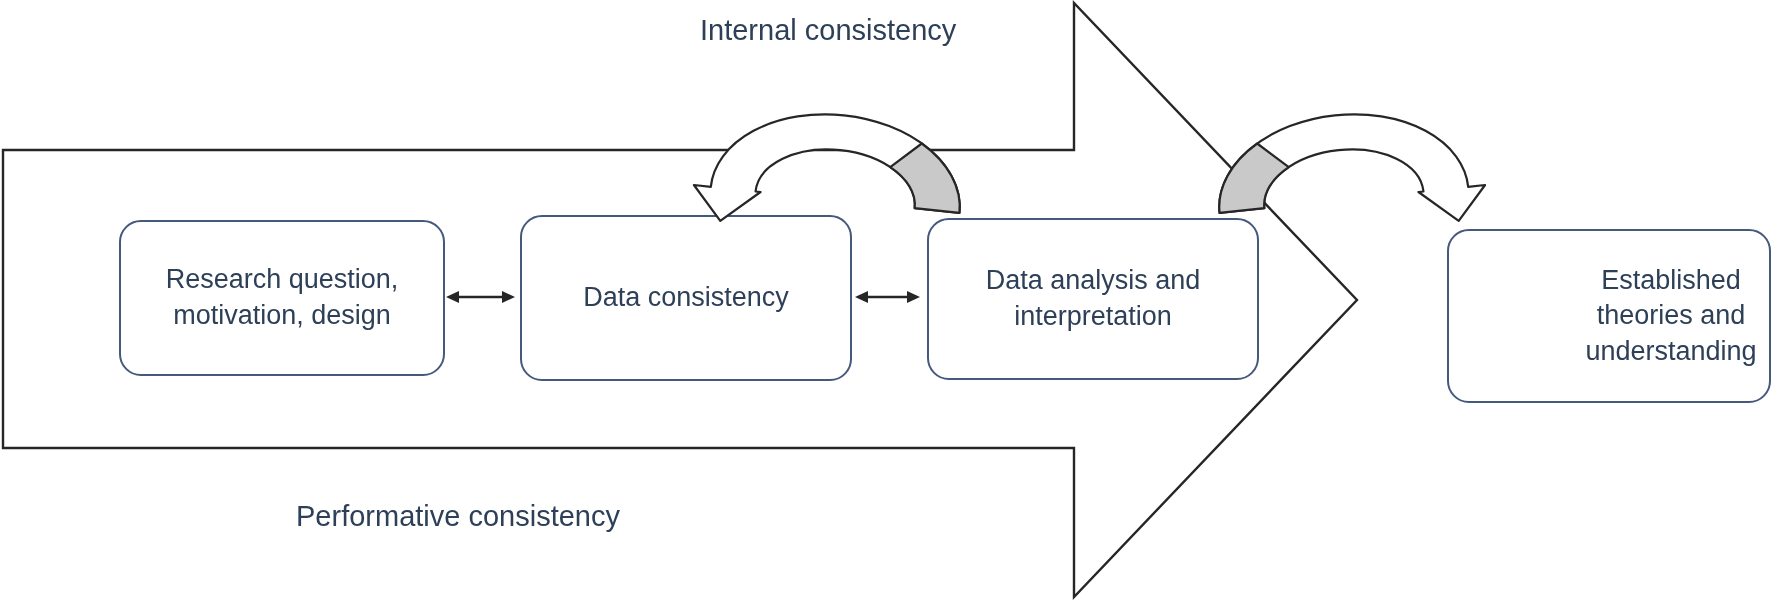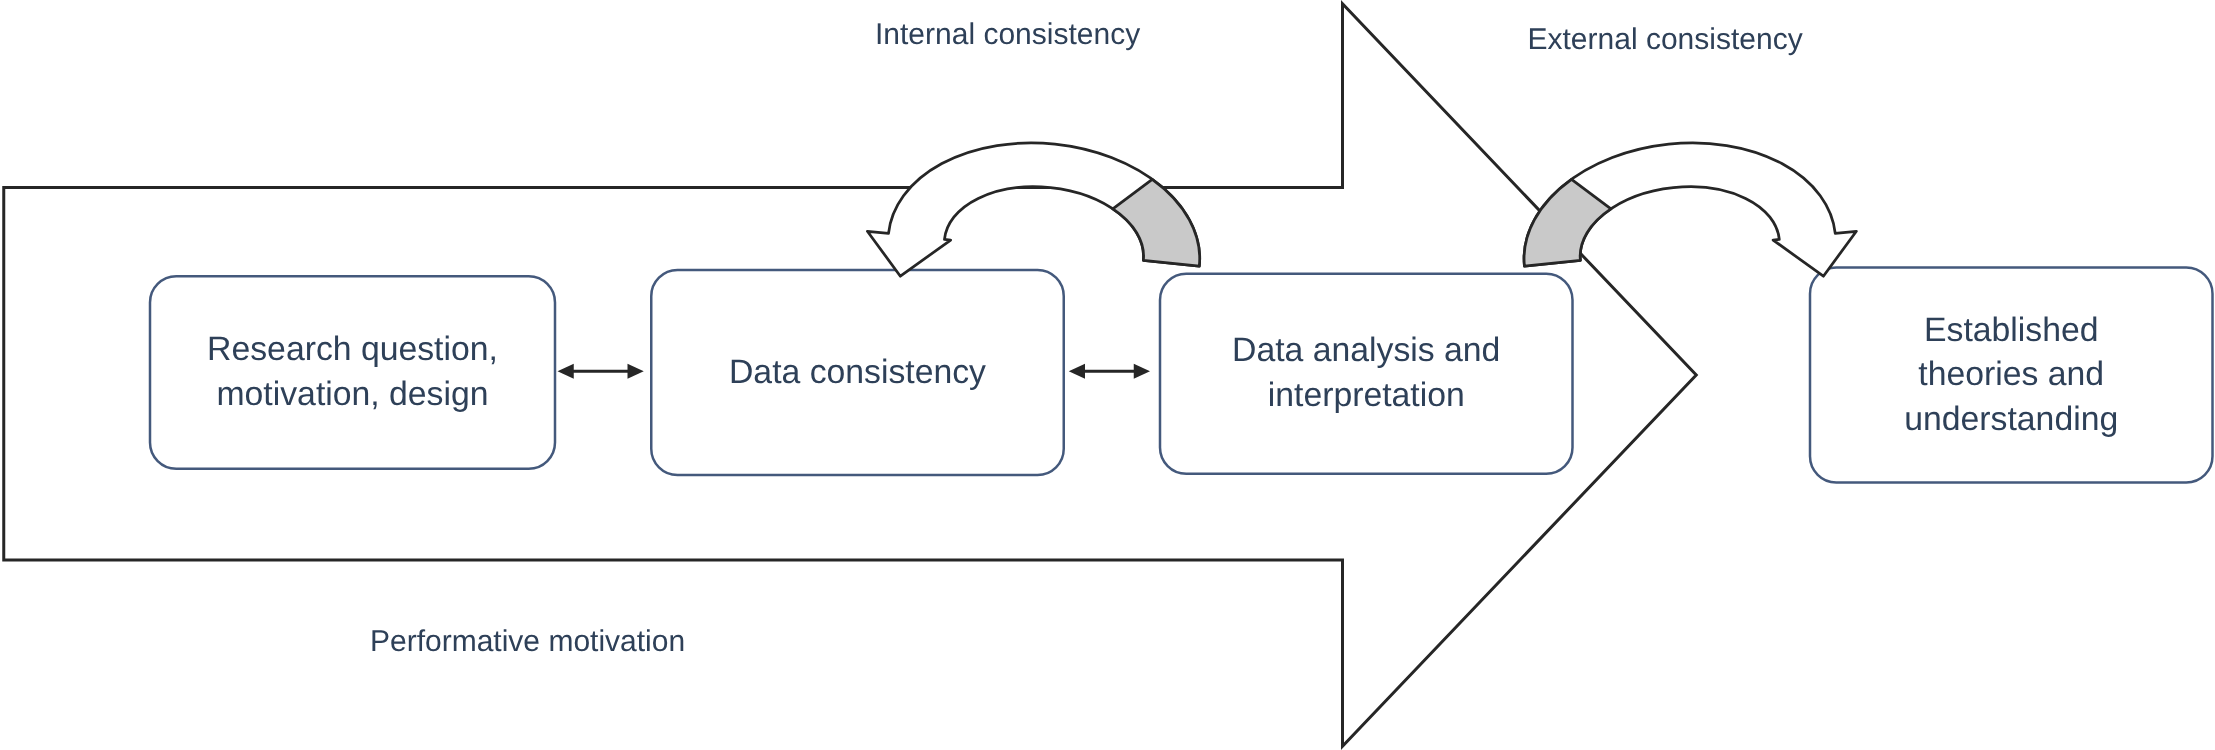--- a/index.html
+++ b/index.html
@@ -24,33 +24,33 @@
     position:absolute;z-index:3;
     border:2.2px solid var(--c-box-border);
     border-radius:22px;background:#ffffff;
     display:flex;align-items:center;justify-content:center;
     text-align:center;color:var(--c-text);
     font-size:27px;line-height:1.32;
   }
   .b1{left:119px;top:220px;width:322px;height:152px;text-align:center;}
   .b2{left:520px;top:215px;width:328px;height:162px;}
   .b3{left:927px;top:218px;width:328px;height:158px;}
-  .b4{left:1447px;top:213px;width:320px;height:170px;}
+  .b4{left:1447px;top:229px;width:320px;height:170px;justify-content:flex-end;}
   .b1 span{display:inline-block;max-width:280px;}
   .b2 span{display:inline-block;max-width:300px;}
   .b3 span{display:inline-block;max-width:250px;}
   .b4 span{display:inline-block;max-width:196px;}
 
   .arc{position:absolute;width:320px;height:145px;z-index:4;overflow:visible;}
   .arc1{left:678px;top:100px;transform:rotate(6deg);}
   .arc2{left:1181px;top:100px;transform:rotate(-6deg);}
   .band{fill:#ffffff;stroke:var(--c-outline);stroke-width:2.2;stroke-linejoin:round;}
   .wedge{fill:var(--c-arc-gray);stroke:var(--c-outline);stroke-width:2.2;stroke-linejoin:round;}
 
-  .lbl{position:absolute;z-index:5;color:var(--c-text);font-size:24px;white-space:nowrap;}
+  .lbl{position:absolute;z-index:5;color:var(--c-text);font-size:29px;white-space:nowrap;}
   .lbl-internal{left:700px;top:14px;}
   .lbl-external{left:1222px;top:18px;}
   .lbl-perform{left:296px;top:500px;}
 </style>
 </head>
 <body>
 
 <div class="canvas">
 
   <svg class="base" width="1772" height="600" viewBox="0 0 1772 600">
@@ -84,16 +84,15 @@
     <path class="band" d="M 285 100 A 125 85 0 0 0 35 100 L 18 100 L 48 133 L 85 100 L 80 100 A 80 50 0 0 1 240 100 L 285 100 Z"></path>
     <path class="wedge" d="M 285 100 A 125 85 0 0 0 240.3 34.9 L 211.4 61.7 A 80 50 0 0 1 240 100 Z"></path>
   </svg>
 
   <svg class="arc arc2" viewBox="0 0 320 145">
     <path class="band" d="M 35 100 A 125 85 0 0 1 285 100 L 302 100 L 272 133 L 235 100 L 240 100 A 80 50 0 0 0 80 100 L 35 100 Z"></path>
     <path class="wedge" d="M 35 100 A 125 85 0 0 1 79.7 34.9 L 108.6 61.7 A 80 50 0 0 0 80 100 Z"></path>
   </svg>
 
   <div class="lbl lbl-internal">Internal consistency</div>
-  <div class="lbl lbl-external">External consistency</div>
-  <div class="lbl lbl-perform">Performative motivation</div>
+  <div class="lbl lbl-perform">Performative consistency</div>
 
 </div>
 
 </body></html>

